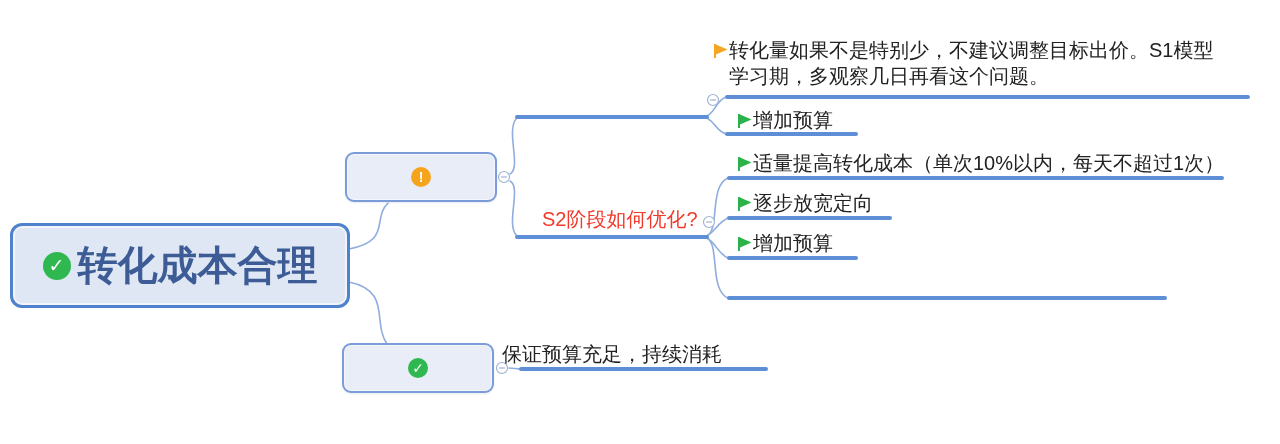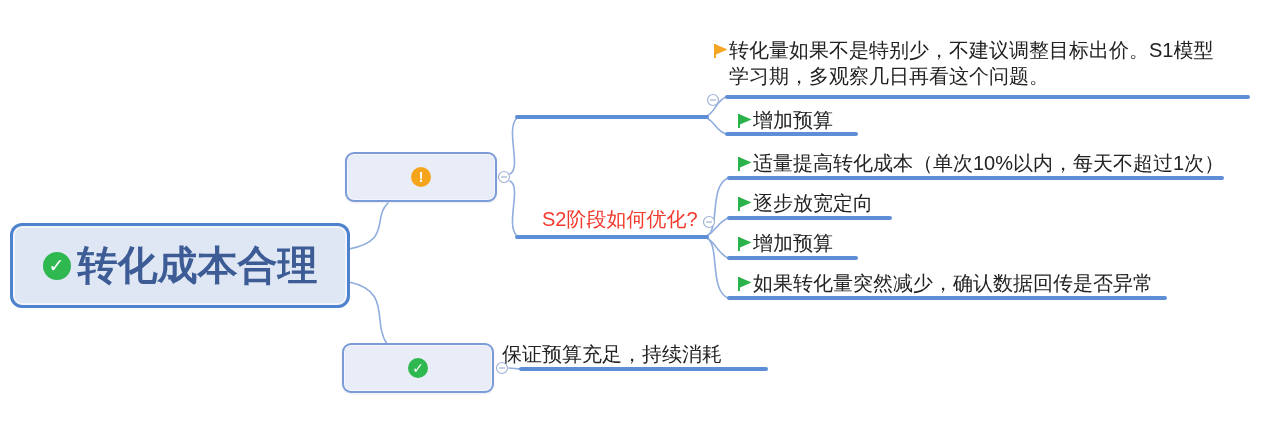--- a/index.html
+++ b/index.html
@@ -152,25 +152,18 @@
   </div>
 
   <div class="leaf s2c3">
     <svg class="flag" width="17" height="17" viewBox="0 0 17 17">
       <line x1="3" y1="2" x2="3" y2="16" stroke="#29b34a" stroke-width="2"></line>
       <path d="M4 2.5 L15.5 7.5 L4 12.5 Z" fill="#29b34a"></path>
     </svg>
     <span>增加预算</span>
   </div>
 
-  <div class="leaf s2c4">
-    <svg class="flag" width="17" height="17" viewBox="0 0 17 17">
-      <line x1="3" y1="2" x2="3" y2="16" stroke="#29b34a" stroke-width="2"></line>
-      <path d="M4 2.5 L15.5 7.5 L4 12.5 Z" fill="#29b34a"></path>
-    </svg>
-    <span>如果转化量突然减少，确认数据回传是否异常</span>
-  </div>
 
   <div class="leaf b2c1">
     <span>保证预算充足，持续消耗</span>
   </div>
 
 </div>
 
 </body></html>

